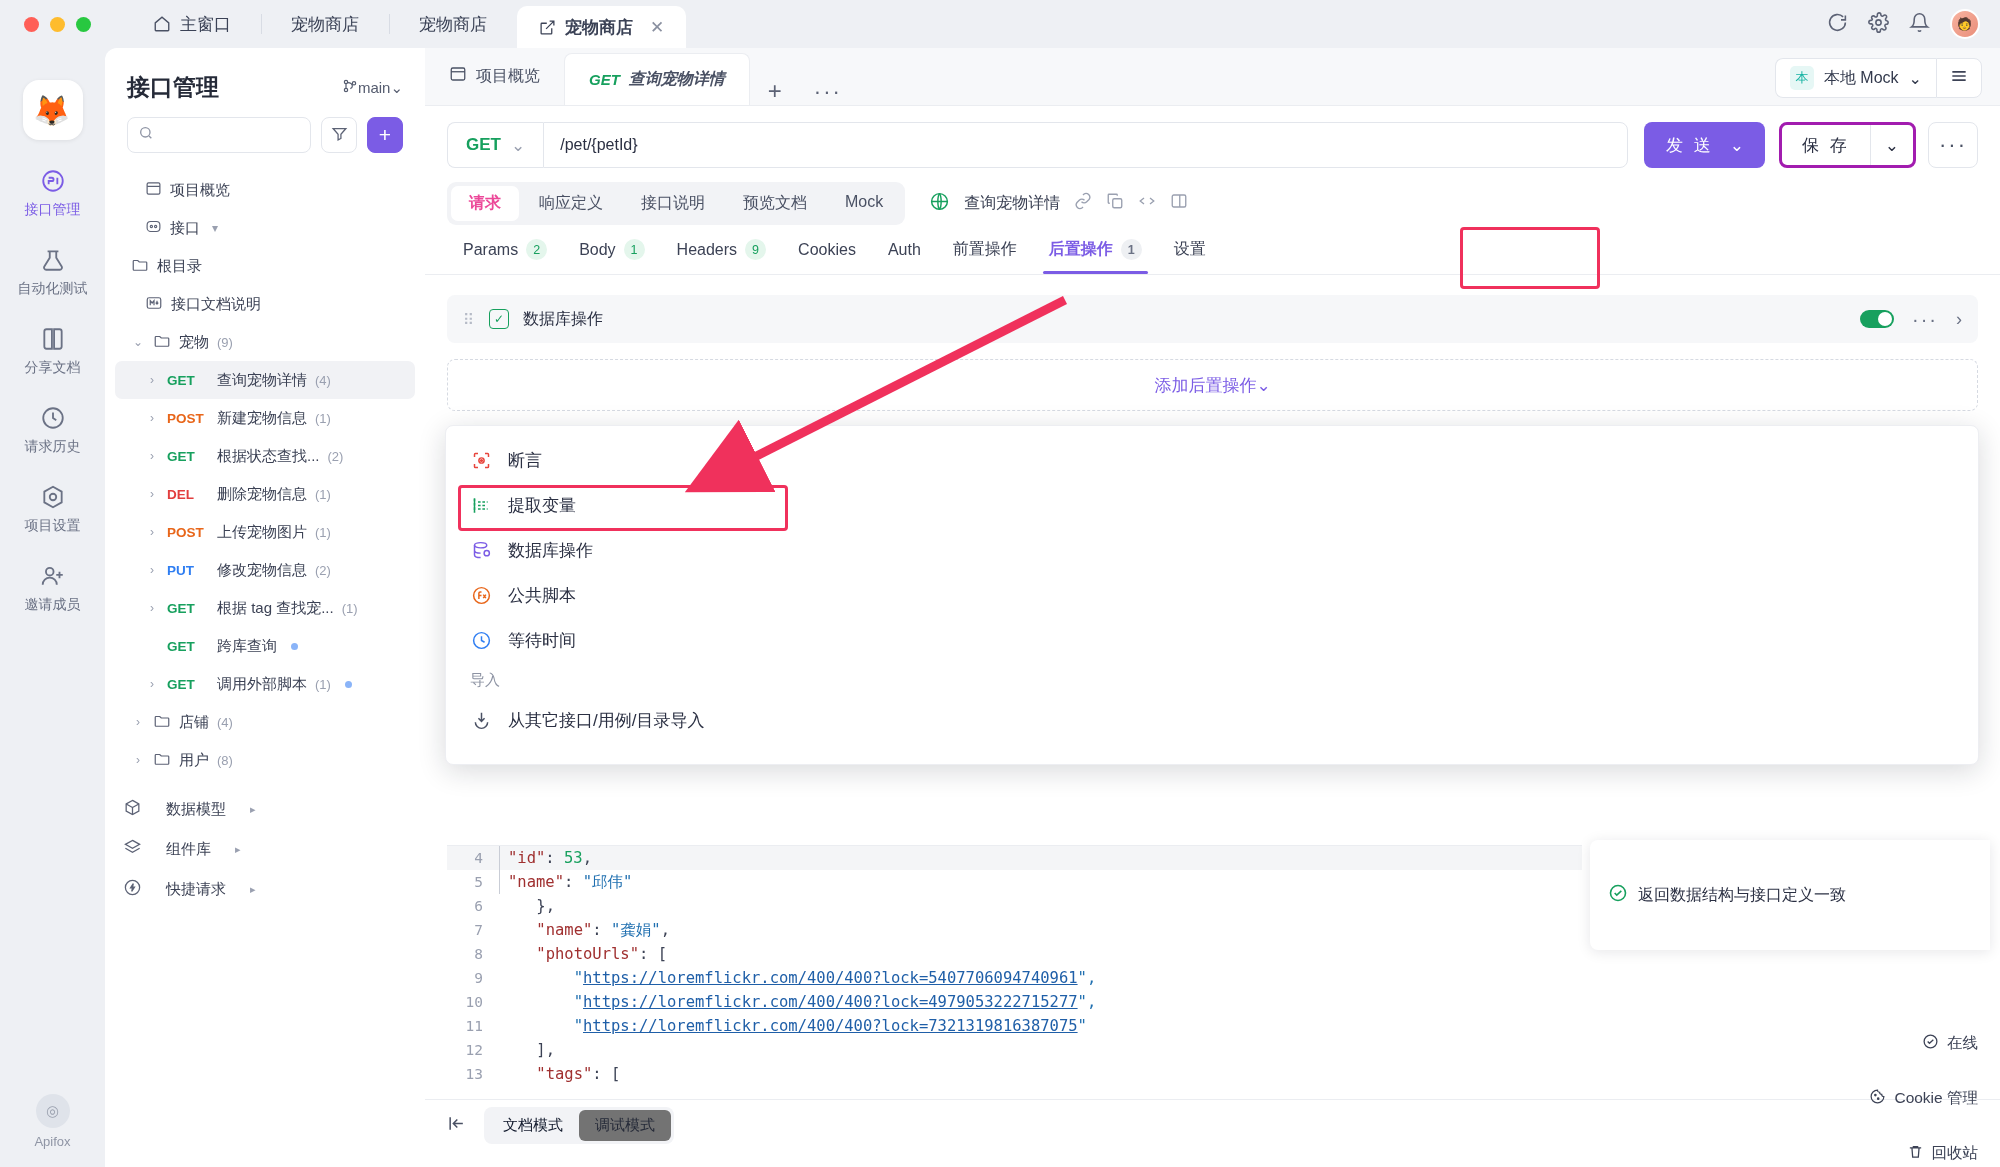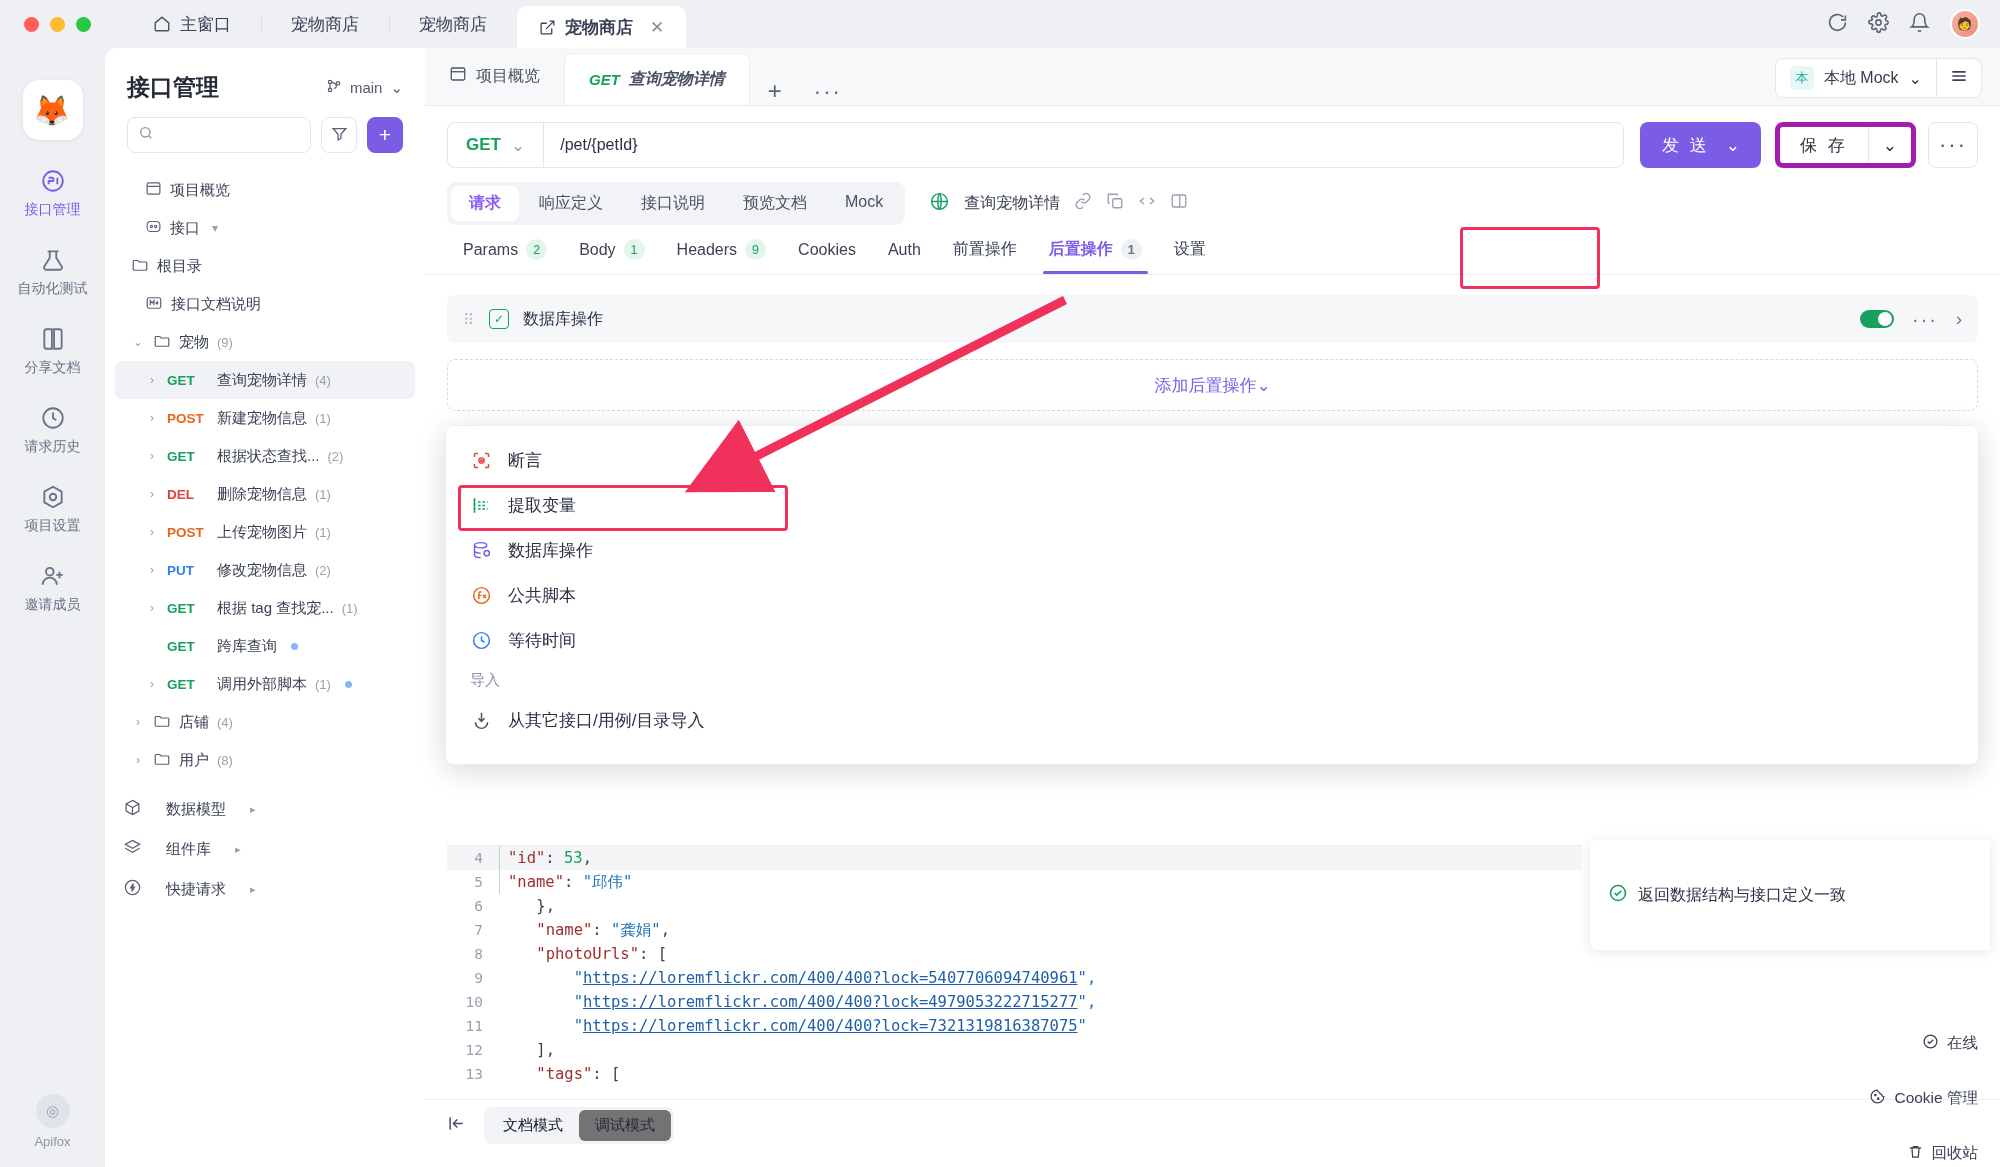--- a/index.html
+++ b/index.html
@@ -87,21 +87,21 @@
   .sidebar {
     position: absolute; left: 105px; top: 48px;
     width: 320px; height: 1119px;
     background: #fff; border-radius: 12px 0 0 0;
   }
   .sb-head {
     display: flex; align-items: center; justify-content: space-between;
     padding: 24px 22px 14px 22px;
   }
   .sb-title { font-size: 23px; font-weight: 600; color: #252a38; }
-  .sb-branch { display: flex; align-items: center; gap: 8px; font-size: 15px; color: #545b6e; }
+  .sb-branch { display: flex; align-items: center; gap: 0; font-size: 15px; color: #545b6e; }
 
   .sb-search-row { display: flex; align-items: center; gap: 10px; padding: 0 22px 14px 22px; }
   .sb-search {
     flex: 1; height: 36px; border: 1px solid #e3e6ec; border-radius: 8px;
     display: flex; align-items: center; padding: 0 10px; gap: 8px;
     background: #fff;
   }
   .sb-search input { border: none; outline: none; font-size: 14px; width: 100%; background: transparent; }
   .sq-btn {
     width: 36px; height: 36px; border: 1px solid #e3e6ec; border-radius: 8px;
@@ -183,36 +183,36 @@
     flex: 1; height: 46px; border: 1px solid #e3e6ec; border-radius: 0 8px 8px 0;
     display: flex; align-items: center; padding: 0 16px; font-size: 16px; color: #2b3043;
     background: #fff;
   }
   .sendbtn {
     margin-left: 16px; height: 46px; background: #7b5ce5; color: #fff;
     border-radius: 8px; display: flex; align-items: center; gap: 16px;
     padding: 0 18px 0 22px; font-size: 17px; letter-spacing: 3px;
   }
   .savebtn {
-    margin-left: 14px; height: 46px; border: 5px solid #a21caf; border-radius: 8px;
+    margin-left: 14px; height: 46px; border: 3px solid #a21caf; border-radius: 8px;
     display: flex; align-items: center; font-size: 17px; color: #2b3043; background:#fff;
   }
   .savebtn .lbl { padding: 0 20px; letter-spacing: 3px; }
   .savebtn .cv { padding: 0 14px; border-left: 1px solid #e3e6ec; height: 100%; display:flex;align-items:center; }
   .moredots {
     margin-left: 12px; height: 46px; width: 50px; border: 1px solid #e3e6ec; border-radius: 8px;
     display: flex; align-items: center; justify-content: center; font-size: 22px; color: #4a5164;
     letter-spacing: 2px; background:#fff;
   }
 
   
   .subnav { display: flex; align-items: center; gap: 14px; padding: 2px 22px 0 22px; }
   .pillgroup { display: flex; background: #f2f3f6; border-radius: 9px; padding: 4px; gap: 2px; }
   .pill { padding: 7px 18px; border-radius: 7px; font-size: 16px; color: #4a5164; }
-  .pill.active { background: #fff; font-weight: 600; color: #8b5cf6; }
+  .pill.active { background: #fff; font-weight: 600; color: #ec4899; }
   .subnav-right { display:flex; align-items:center; gap:14px; margin-left: 10px; font-size:16px; color:#3c4255; }
   .globe { color: #17a05e; font-size: 19px; }
   .ic-grey { color: #9aa0b0; font-size: 17px; }
 
   
   .ptabs {
     display: flex; align-items: center; gap: 0; padding: 14px 22px 0 22px;
     border-bottom: 1px solid #ebedf1; position: relative;
   }
   .ptab {

